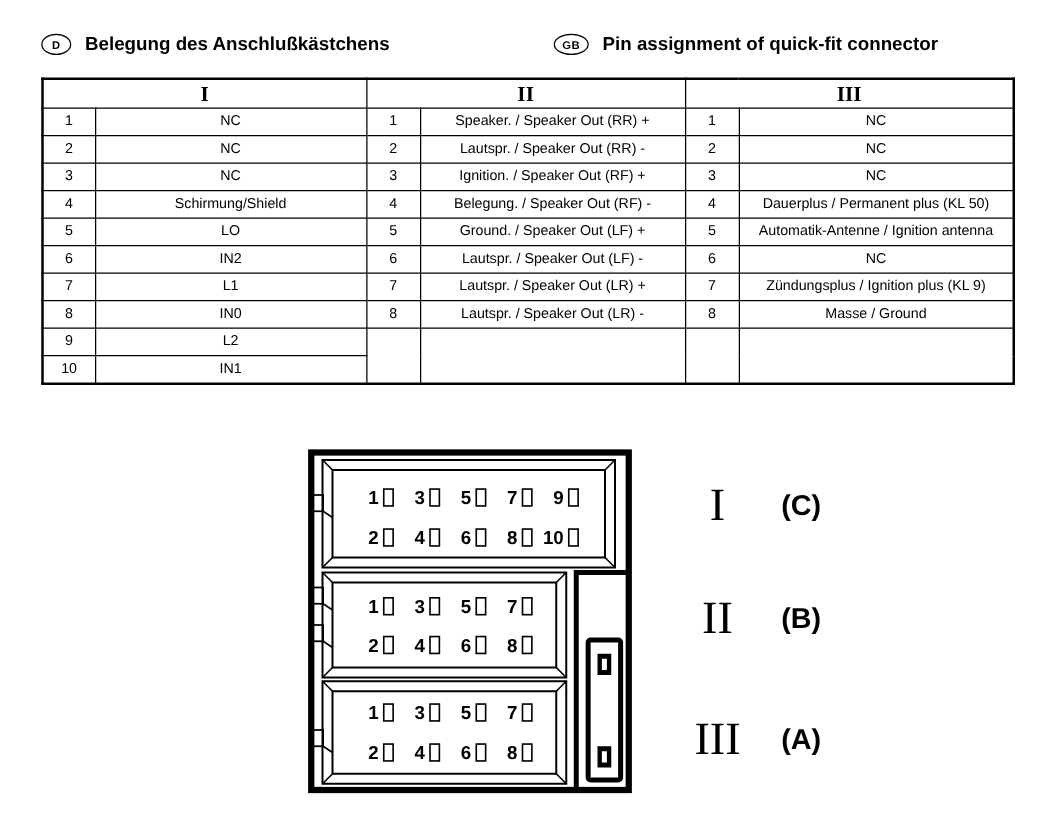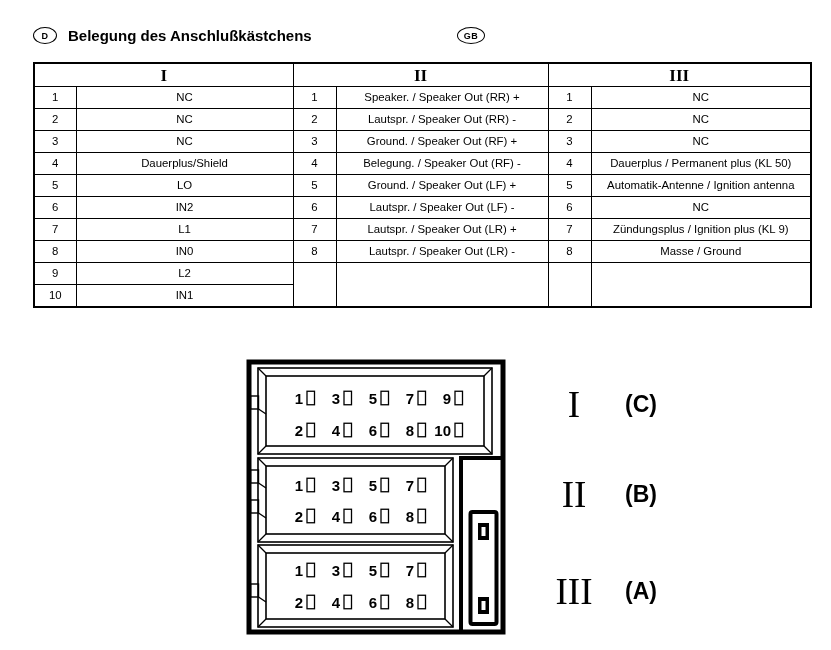--- a/index.html
+++ b/index.html
@@ -15,21 +15,21 @@
 
   
   .head-row {
     position: absolute;
     top: 27px;
     display: flex;
     align-items: center;
     gap: 11px;
   }
   .head-row.left  { left: 33px; }
-  .head-row.right { left: 457px; }
+  .head-row.right { left: 443px; }
   .badge {
     display: inline-flex;
     align-items: center;
     justify-content: center;
     height: 15px;
     border: 1.6px solid #000;
     border-radius: 50%;
     font-size: 9px;
     font-weight: bold;
     letter-spacing: 0.4px;
@@ -106,20 +106,21 @@
 <body>
 
 <div class="page">
 
   <div class="head-row left">
     <span class="badge d">D</span>
     <span class="head-title">Belegung des Anschlußkästchens</span>
   </div>
   <div class="head-row right">
     <span class="badge gb">GB</span>
+    <span class="head-title">Pin assignment of quick-fit connector</span>
   </div>
 
   <table class="pins">
     <colgroup>
       <col style="width:42px">
         <col style="width:217px">
       <col style="width:43px">
         <col style="width:212px">
       <col style="width:43px">
         <col style="width:220px">
@@ -145,27 +146,27 @@
         <td>NC</td>
         <td>2</td>
         <td>Lautspr. / Speaker Out (RR) -</td>
         <td>2</td>
         <td>NC</td>
       </tr>
       <tr>
         <td>3</td>
         <td>NC</td>
         <td>3</td>
-        <td>Ground. / Speaker Out (RF) +</td>
+        <td>Ignition. / Speaker Out (RF) +</td>
         <td>3</td>
         <td>NC</td>
       </tr>
       <tr>
         <td>4</td>
-        <td>Dauerplus/Shield</td>
+        <td>Schirmung/Shield</td>
         <td>4</td>
         <td>Belegung. / Speaker Out (RF) -</td>
         <td>4</td>
         <td>Dauerplus / Permanent plus (KL 50)</td>
       </tr>
       <tr>
         <td>5</td>
         <td>LO</td>
         <td>5</td>
         <td>Ground. / Speaker Out (LF) +</td>

